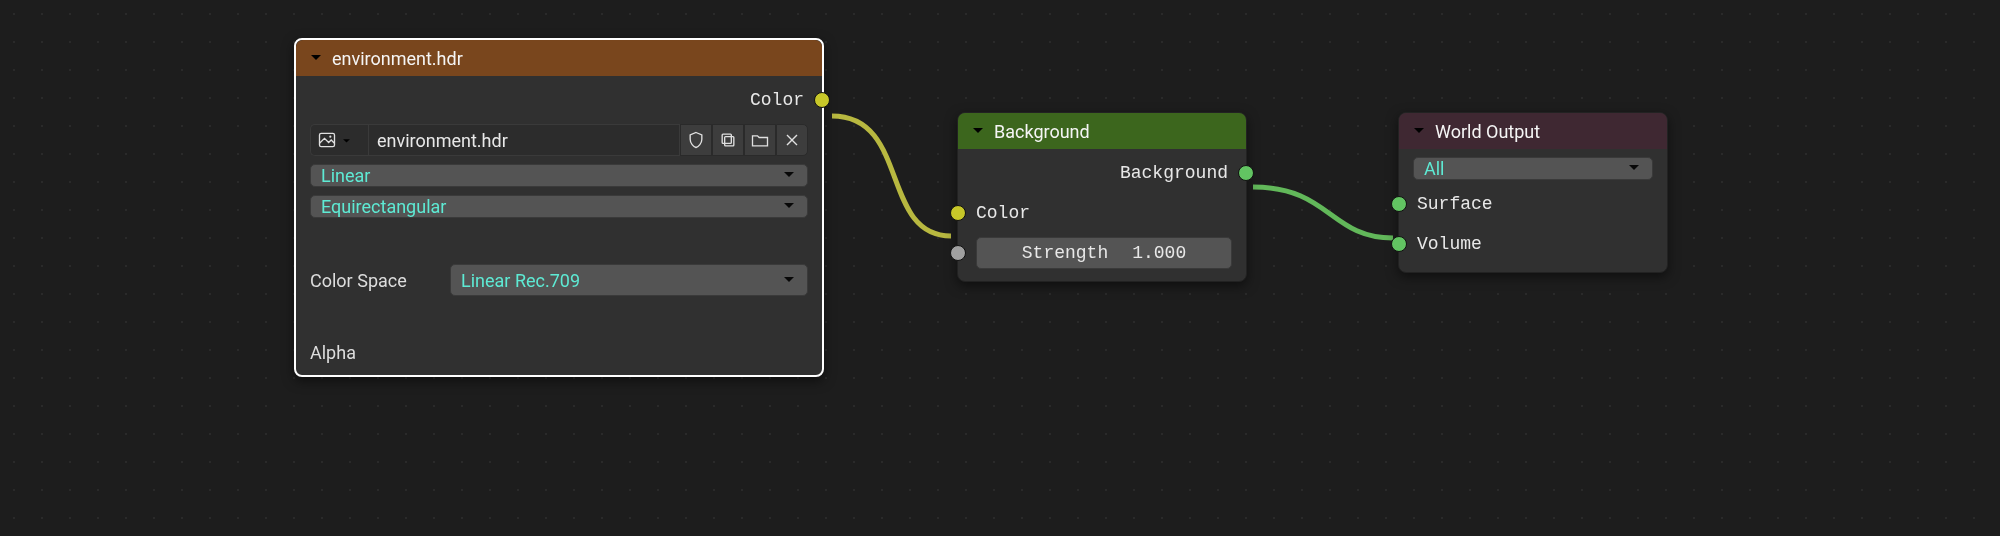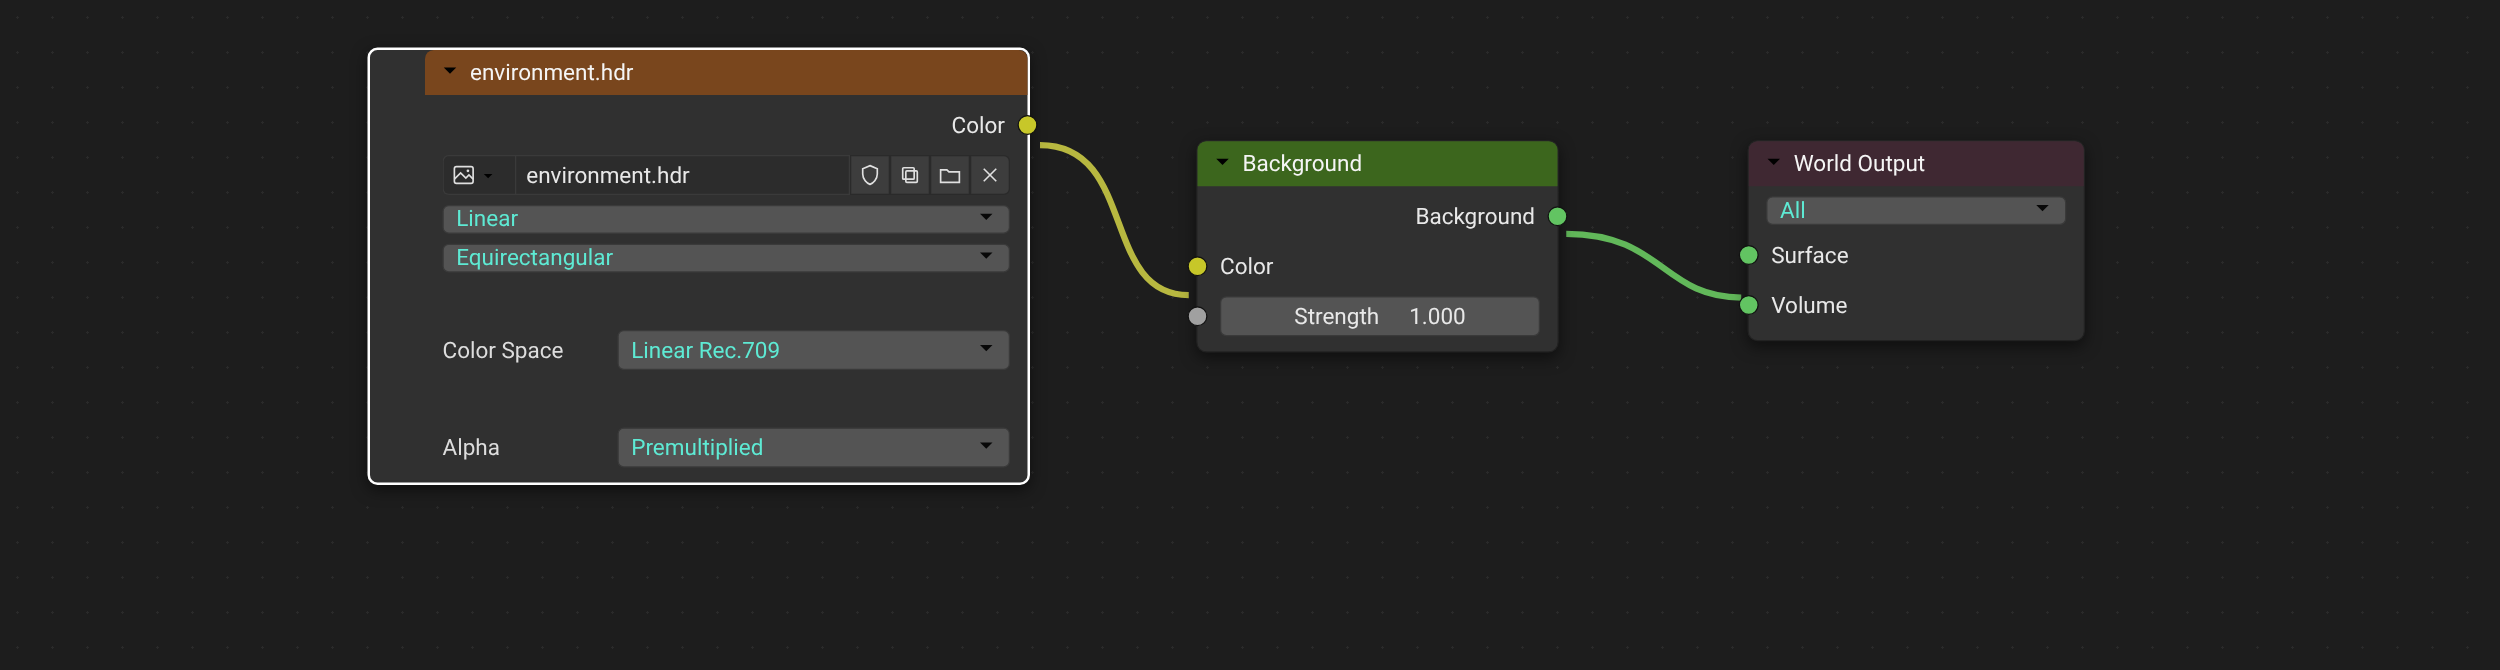--- a/index.html
+++ b/index.html
@@ -17,21 +17,21 @@
   }
 
   .node {
     position: absolute;
     background: #303030;
     border-radius: 8px;
     box-shadow: 0 4px 12px rgba(0,0,0,0.5);
     overflow: visible;
     border: 1px solid #222;
   }
-  .node.selected { border: 2px solid #fff; padding-left: 44px; }
+  .node.selected { border: 2px solid #fff; }
 
   .node-header {
     display: flex;
     align-items: center;
     padding: 6px 12px;
     border-radius: 7px 7px 0 0;
     font-weight: 400;
     gap: 8px;
     color: #f5f5f5;
     height: 36px;
@@ -40,21 +40,21 @@
   .hdr-green { background: #3c661d; }
   .hdr-maroon { background: #3f2832; }
 
   .node-body {
     padding: 8px 14px 12px 14px;
     display: flex;
     flex-direction: column;
     gap: 8px;
   }
 
-  .row { display: flex; align-items: center; height: 32px; position: relative; }
+  .row { display: flex; align-items: center; height: 32px; position: relative; font-family: Liberation Mono, monospace; }
   .row.out { justify-content: flex-end; padding-right: 4px; }
   .row.in  { justify-content: flex-start; padding-left: 4px; }
 
   .socket {
     position: absolute;
     width: 16px; height: 16px;
     border-radius: 50%;
     border: 1px solid #111;
     top: 50%;
     transform: translateY(-50%);
@@ -207,26 +207,20 @@
       <div class="dropdown">
         <span>Linear Rec.709</span>
         <span class="chev"><svg viewBox="0 0 16 16">
               <polyline points="3,6 8,11 13,6"></polyline>
             </svg></span>
       </div>
     </div>
 
     <div class="lbl-pair">
       <span class="lbl">Alpha</span>
-      <div class="dropdown">
-        <span>Premultiplied</span>
-        <span class="chev"><svg viewBox="0 0 16 16">
-              <polyline points="3,6 8,11 13,6"></polyline>
-            </svg></span>
-      </div>
     </div>
 
   </div>
 </div>
 
 <div class="node" style="left:957px; top:112px; width:290px;">
   <div class="node-header hdr-green">
     <span class="chev"><svg viewBox="0 0 16 16">
           <polyline points="3,6 8,11 13,6"></polyline>
         </svg></span>

